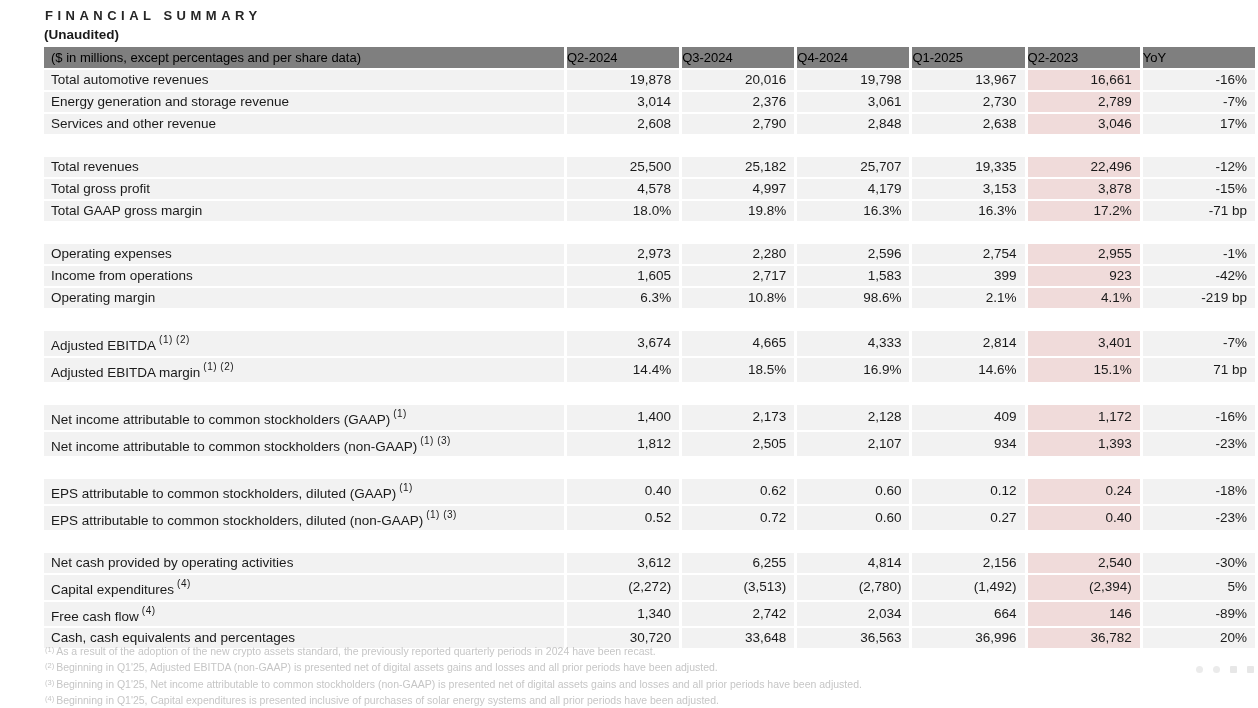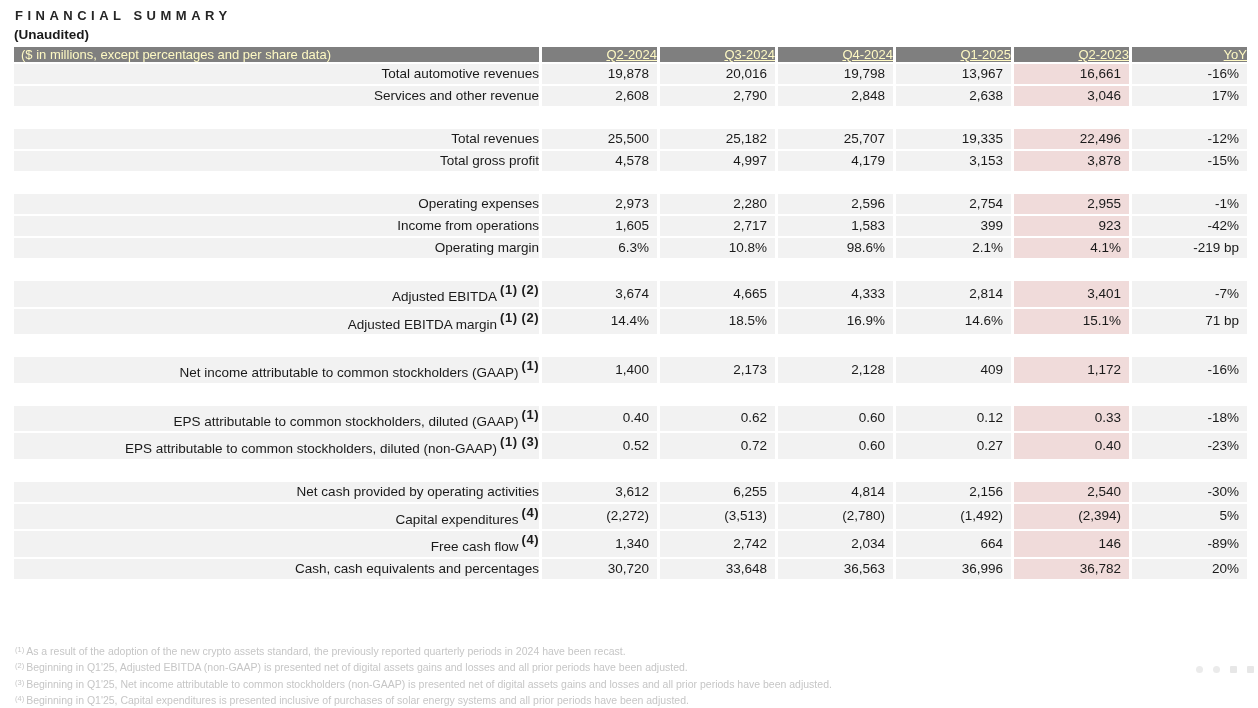--- a/index.html
+++ b/index.html
@@ -1,52 +1,52 @@
 <!DOCTYPE html>
 <html><head>
 <meta charset="utf-8">
 <style>
   * { box-sizing: border-box; margin: 0; padding: 0; }
   html, body { width: 1258px; height: 708px; background: #ffffff; overflow: hidden; }
   body { font-family: "Liberation Sans", sans-serif; color: #1a1a1a; position: relative; }
 
-  .page { position: absolute; inset: 0; }
+  .page { position: absolute; inset: 0; margin-left: 30px; }
 
   .title {
     position: absolute; left: 15px; top: 8px;
     font-size: 13px; font-weight: 600; letter-spacing: 4.5px; color: #262626;
   }
   .subtitle {
     position: absolute; left: 14px; top: 27px;
     font-size: 13.5px; font-weight: 700; color: #1a1a1a;
   }
 
   table.fin {
     position: absolute; left: 11px; top: 45px;
     border-collapse: separate; border-spacing: 3px 2px;
     table-layout: fixed;
     font-size: 13.5px;
   }
   table.fin col.c-label { width: 525px; }
   table.fin col.c-val   { width: 115px; }
 
   th.h {
-    background: #7f7f7f; color: #fef9c3; font-weight: 400;
-    height: 15px; font-size: 13px; white-space: nowrap; overflow: hidden;
+    background: #7f7f7f; color: #000000; font-weight: 400;
+    height: 21px; font-size: 13px; white-space: nowrap; overflow: hidden;
   }
   th.h.label-col { text-align: left; padding-left: 7px; }
-  th.h.col { text-align: right; text-decoration: underline; }
+  th.h.col { text-align: left; }
 
   td { height: 20px; line-height: 20px; white-space: nowrap; overflow: hidden; }
-  td.label { background: #f2f2f2; text-align: right; padding-left: 7px; }
+  td.label { background: #f2f2f2; text-align: left; padding-left: 7px; }
   td.val   { background: #f2f2f2; text-align: right; padding-right: 8px; }
   td.val.hl { background: #f0dbda; }
   tr.spacer td { background: transparent; height: 19px; }
 
-  sup.rsup { font-size: 13px; position: relative; top: -1px; margin-left: 3px; letter-spacing: 0.5px; font-weight: bold; }
+  sup.rsup { font-size: 10px; position: relative; top: -1px; margin-left: 3px; letter-spacing: 0.5px; }
 
   .footnotes { position: absolute; left: 15px; top: 644px; }
   .fn { font-size: 10.5px; color: #c6c6c6; line-height: 15.4px; }
   .fn .fnm { font-size: 7.5px; position: relative; top: -3px; margin-right: 2px; }
 
   .nav-marks { position: absolute; right: 4px; top: 666px; display: flex; align-items: center; gap: 10px; }
   .nav-dot { width: 7px; height: 7px; border-radius: 50%; background: #ebebeb; }
   .nav-dot.sq { border-radius: 1px; background: #e7e7e7; }
 </style>
 </head>
@@ -81,20 +81,29 @@
         <tr>
           <td class="label"><span>Total automotive revenues</span></td>
           <td class="val">19,878</td>
           <td class="val">20,016</td>
           <td class="val">19,798</td>
           <td class="val">13,967</td>
           <td class="val hl">16,661</td>
           <td class="val">-16%</td>
         </tr>
         <tr>
+          <td class="label"><span>Energy generation and storage revenue</span></td>
+          <td class="val">3,014</td>
+          <td class="val">2,376</td>
+          <td class="val">3,061</td>
+          <td class="val">2,730</td>
+          <td class="val hl">2,789</td>
+          <td class="val">-7%</td>
+        </tr>
+        <tr>
           <td class="label"><span>Services and other revenue</span></td>
           <td class="val">2,608</td>
           <td class="val">2,790</td>
           <td class="val">2,848</td>
           <td class="val">2,638</td>
           <td class="val hl">3,046</td>
           <td class="val">17%</td>
         </tr>
         <tr class="spacer">
           <td colspan="7"></td>
@@ -110,20 +119,29 @@
         </tr>
         <tr>
           <td class="label"><span>Total gross profit</span></td>
           <td class="val">4,578</td>
           <td class="val">4,997</td>
           <td class="val">4,179</td>
           <td class="val">3,153</td>
           <td class="val hl">3,878</td>
           <td class="val">-15%</td>
         </tr>
+        <tr>
+          <td class="label"><span>Total GAAP gross margin</span></td>
+          <td class="val">18.0%</td>
+          <td class="val">19.8%</td>
+          <td class="val">16.3%</td>
+          <td class="val">16.3%</td>
+          <td class="val hl">17.2%</td>
+          <td class="val">-71 bp</td>
+        </tr>
         <tr class="spacer">
           <td colspan="7"></td>
         </tr>
         <tr>
           <td class="label"><span>Operating expenses</span></td>
           <td class="val">2,973</td>
           <td class="val">2,280</td>
           <td class="val">2,596</td>
           <td class="val">2,754</td>
           <td class="val hl">2,955</td>
@@ -173,30 +191,39 @@
         </tr>
         <tr>
           <td class="label"><span>Net income attributable to common stockholders (GAAP)</span><sup class="rsup">(1)</sup></td>
           <td class="val">1,400</td>
           <td class="val">2,173</td>
           <td class="val">2,128</td>
           <td class="val">409</td>
           <td class="val hl">1,172</td>
           <td class="val">-16%</td>
         </tr>
+        <tr>
+          <td class="label"><span>Net income attributable to common stockholders (non-GAAP)</span><sup class="rsup">(1) (3)</sup></td>
+          <td class="val">1,812</td>
+          <td class="val">2,505</td>
+          <td class="val">2,107</td>
+          <td class="val">934</td>
+          <td class="val hl">1,393</td>
+          <td class="val">-23%</td>
+        </tr>
         <tr class="spacer">
           <td colspan="7"></td>
         </tr>
         <tr>
           <td class="label"><span>EPS attributable to common stockholders, diluted (GAAP)</span><sup class="rsup">(1)</sup></td>
           <td class="val">0.40</td>
           <td class="val">0.62</td>
           <td class="val">0.60</td>
           <td class="val">0.12</td>
-          <td class="val hl">0.33</td>
+          <td class="val hl">0.24</td>
           <td class="val">-18%</td>
         </tr>
         <tr>
           <td class="label"><span>EPS attributable to common stockholders, diluted (non-GAAP)</span><sup class="rsup">(1) (3)</sup></td>
           <td class="val">0.52</td>
           <td class="val">0.72</td>
           <td class="val">0.60</td>
           <td class="val">0.27</td>
           <td class="val hl">0.40</td>
           <td class="val">-23%</td>

